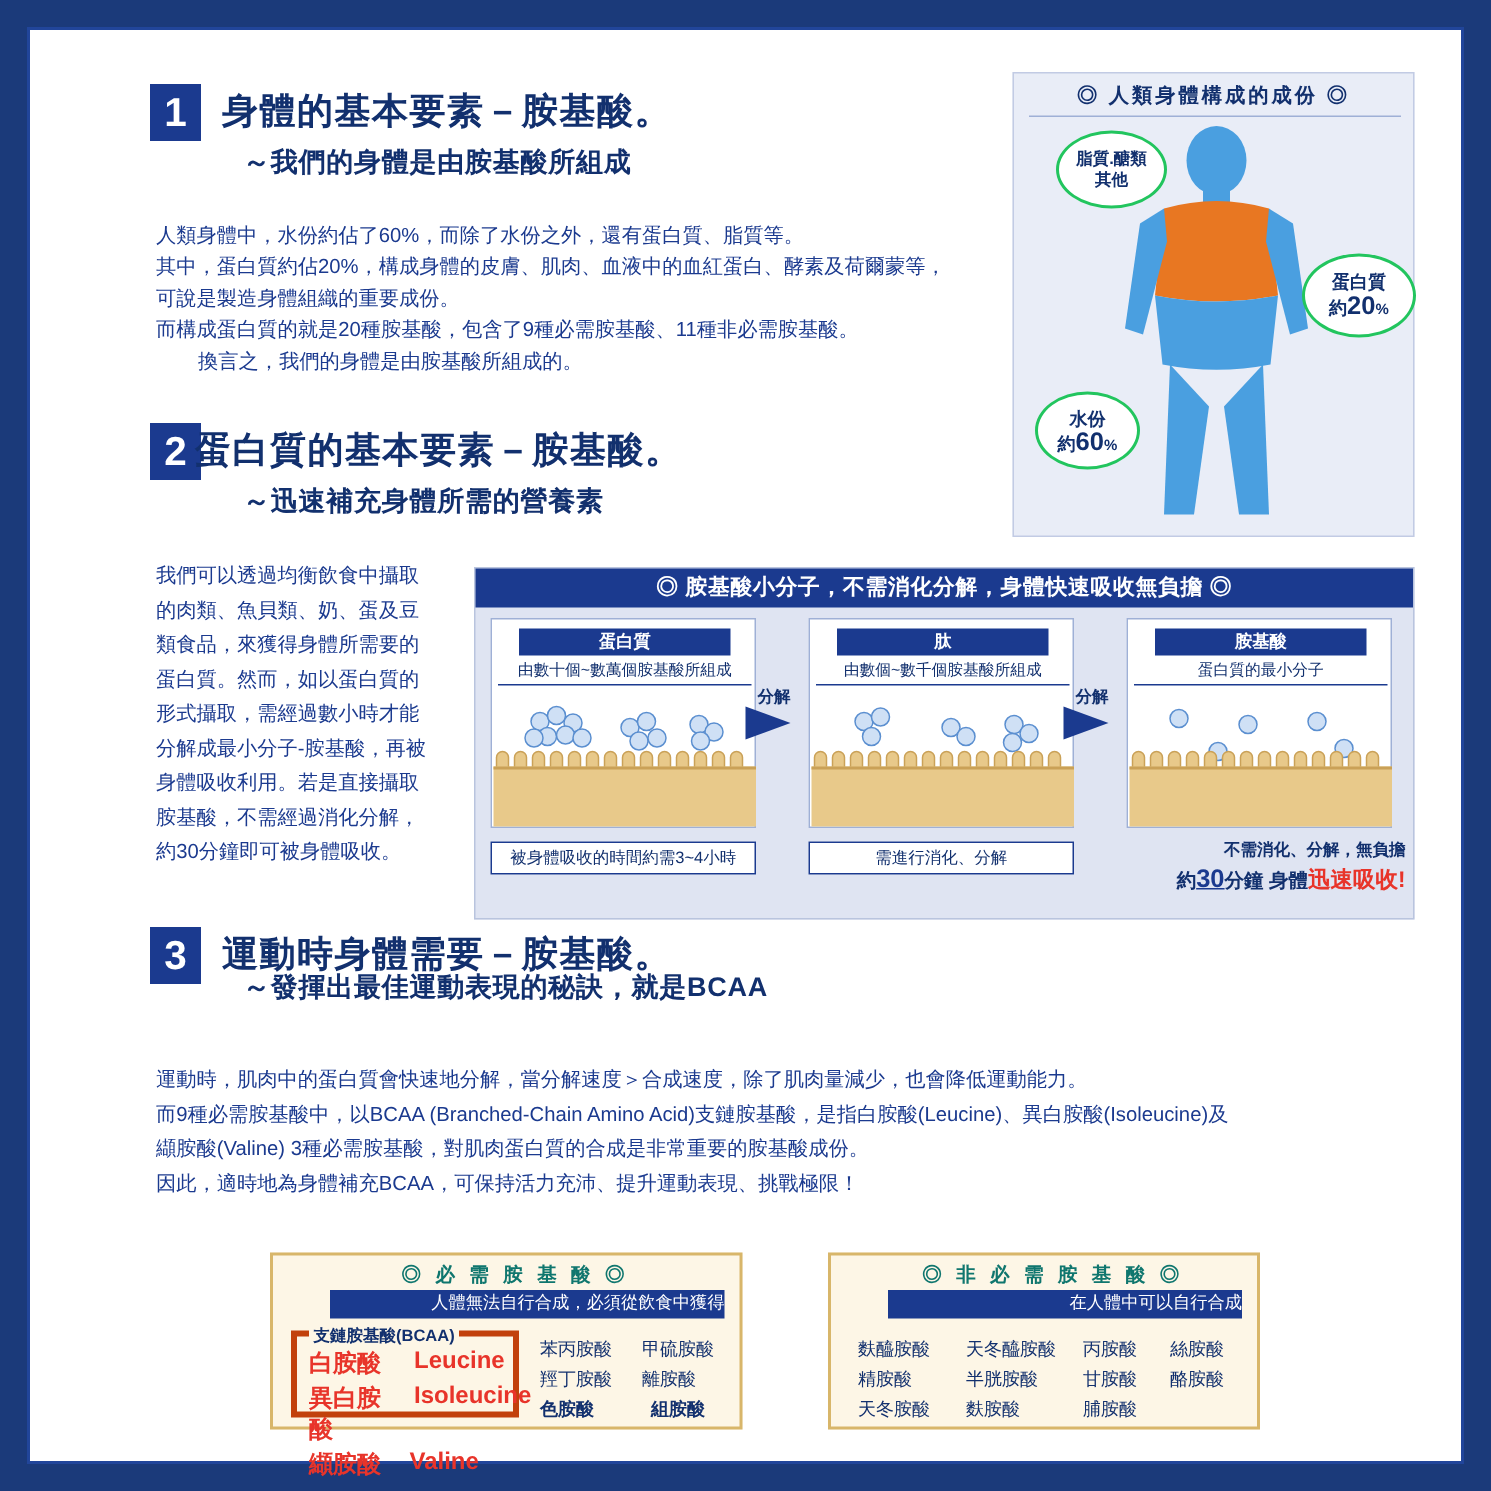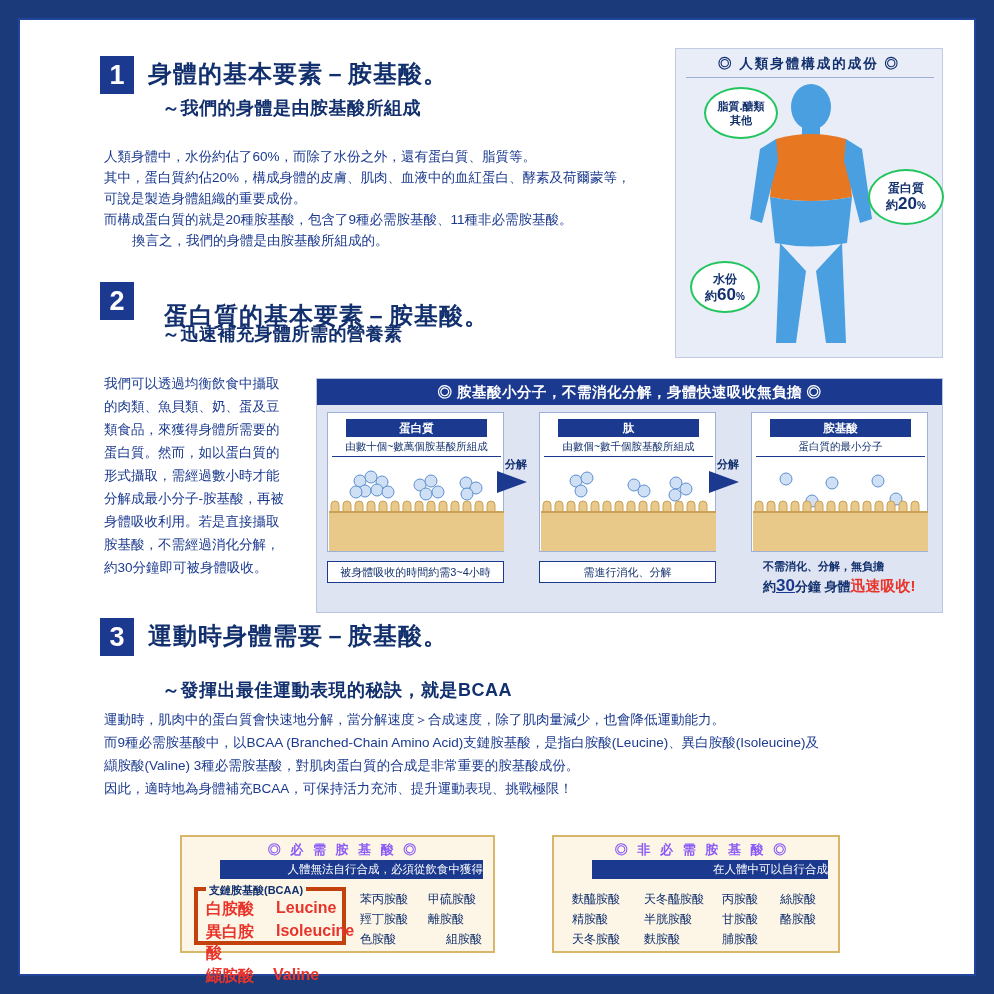--- a/index.html
+++ b/index.html
@@ -143,38 +143,38 @@
     border-left:30px solid #1b3a8f;
   }
   .foot-box {
     position:absolute; top:182px; height:22px;
     background:#fff; border:1px solid #1b3a8f;
     color:#12306e; font-size:11px; text-align:center; line-height:20px;
   }
   .foot-box.f1 { left:10px; width:177px; }
   .foot-box.f2 { left:222px; width:177px; }
   .foot3 {
-    position:absolute; left:446px; top:180px; width:196px;
-    text-align:left; color:#12306e; font-size:11px; font-weight:bold;
+    position:absolute; left:424px; top:180px; width:196px;
+    text-align:right; color:#12306e; font-size:11px; font-weight:bold;
   }
   .foot3 .line2 { font-size:13px; margin-top:2px; }
   .foot3 .num { color:#1b3a8f; font-size:17px; font-weight:bold; text-decoration:underline; }
   .foot3 .fast { color:#e8342a; font-size:15px; font-weight:bold; }
 
   
   .tbl {
     position: absolute;
     background: #fdf6e6;
     border: 2px solid #d8b66a;
   }
   .tbl.left { left: 160px; top: 815px; width: 315px; height: 118px; }
   .tbl.right { left: 532px; top: 815px; width: 288px; height: 118px; }
   .tbl-title {
     position:absolute; left:0; top:4px; width:100%;
-    text-align:center; color:#8b5cf6; font-size:13px; font-weight:bold; letter-spacing:3px;padding-left:12px;
+    text-align:center; color:#0f766e; font-size:13px; font-weight:bold; letter-spacing:3px;padding-left:12px;
   }
   .tbl-sub {
     position:absolute; left:10px; top:23px; right:10px; height:19px;
     background:#1b3a8f; color:#fff; font-size:11.5px; text-align:right; line-height:19px;margin-left:28px;
   }
   .bcaa-box {
     position:absolute; left:12px; top:50px; width:152px; height:58px;
     border:4px solid #c2410c;
   }
   .bcaa-cap {
@@ -231,21 +231,21 @@
       <div>蛋白質</div>
       <div><span>約</span><span class="big">20</span><span class="pct">%</span></div>
     </div>
     <div class="callout c3">
       <div>水份</div>
       <div><span>約</span><span class="big">60</span><span class="pct">%</span></div>
     </div>
   </div>
 
   <div class="sec-num" style="left:80px; top:262px;">2</div>
-  <div class="sec-title" style="left:144px; top:264px;margin-top:16px;">蛋白質的基本要素－胺基酸。</div>
+  <div class="sec-title" style="left:110px; top:264px;">蛋白質的基本要素－胺基酸。</div>
   <div class="sec-sub" style="left:142px; top:302px;">～迅速補充身體所需的營養素</div>
   <div class="body-text" style="left:84px; top:352px; width:210px; line-height:23px;">我們可以透過均衡飲食中攝取
 的肉類、魚貝類、奶、蛋及豆
 類食品，來獲得身體所需要的
 蛋白質。然而，如以蛋白質的
 形式攝取，需經過數小時才能
 分解成最小分子-胺基酸，再被
 身體吸收利用。若是直接攝取
 胺基酸，不需經過消化分解，
 約30分鐘即可被身體吸收。</div>
@@ -381,21 +381,21 @@
       <div>不需消化、分解，無負擔</div>
       <div class="line2">
         <span>約</span><span class="num">30</span><span>分鐘</span>
         <span>身體</span><span class="fast">迅速吸收!</span>
       </div>
     </div>
   </div>
 
   <div class="sec-num" style="left:80px; top:598px;">3</div>
   <div class="sec-title" style="left:128px; top:600px;">運動時身體需要－胺基酸。</div>
-  <div class="sec-sub" style="left:142px; top:658px;">～發揮出最佳運動表現的秘訣，就是BCAA</div>
+  <div class="sec-sub" style="left:142px; top:626px;">～發揮出最佳運動表現的秘訣，就是BCAA</div>
   <div class="body-text" style="left:84px; top:688px; width:845px; line-height:23px;">運動時，肌肉中的蛋白質會快速地分解，當分解速度＞合成速度，除了肌肉量減少，也會降低運動能力。
 而9種必需胺基酸中，以BCAA (Branched-Chain Amino Acid)支鏈胺基酸，是指白胺酸(Leucine)、異白胺酸(Isoleucine)及
 纈胺酸(Valine) 3種必需胺基酸，對肌肉蛋白質的合成是非常重要的胺基酸成份。
 因此，適時地為身體補充BCAA，可保持活力充沛、提升運動表現、挑戰極限！</div>
 
   <div class="tbl left">
     <div class="tbl-title">◎ 必 需 胺 基 酸 ◎</div>
     <div class="tbl-sub">人體無法自行合成，必須從飲食中獲得</div>
 
     <div class="bcaa-box">
@@ -418,21 +418,21 @@
 
     <div class="col-list" style="left:178px; top:52px;">
       <div style="display:flex;gap:10px;">
             <span style="width:58px">苯丙胺酸</span>
             <span>甲硫胺酸</span>
           </div>
       <div style="display:flex;gap:10px;">
             <span style="width:58px">羥丁胺酸</span>
             <span>離胺酸</span>
           </div>
-      <div style="display:flex;gap:28px;">
+      <div style="display:flex;gap:16px;font-weight:bold;">
             <span style="width:58px">色胺酸</span>
             <span>組胺酸</span>
           </div>
     </div>
   </div>
 
   <div class="tbl right">
     <div class="tbl-title">◎ 非 必 需 胺 基 酸 ◎</div>
     <div class="tbl-sub">在人體中可以自行合成</div>
     <div class="col-list" style="left:18px; top:52px;">

